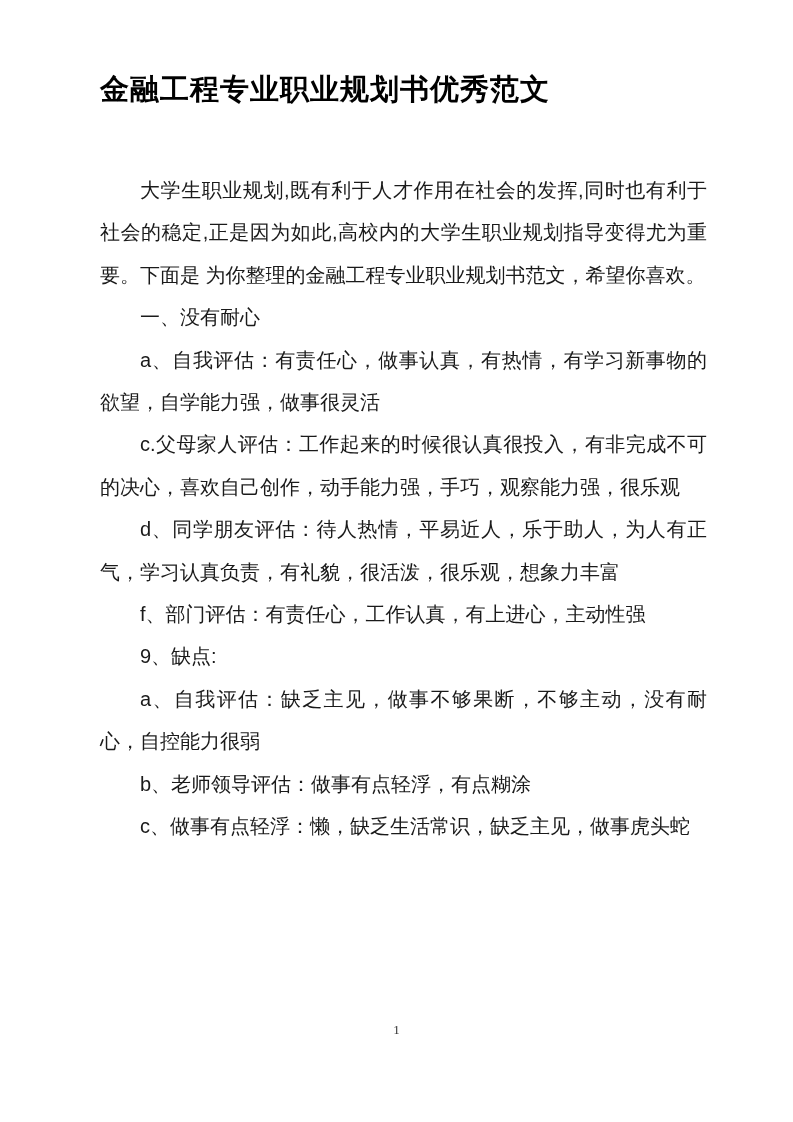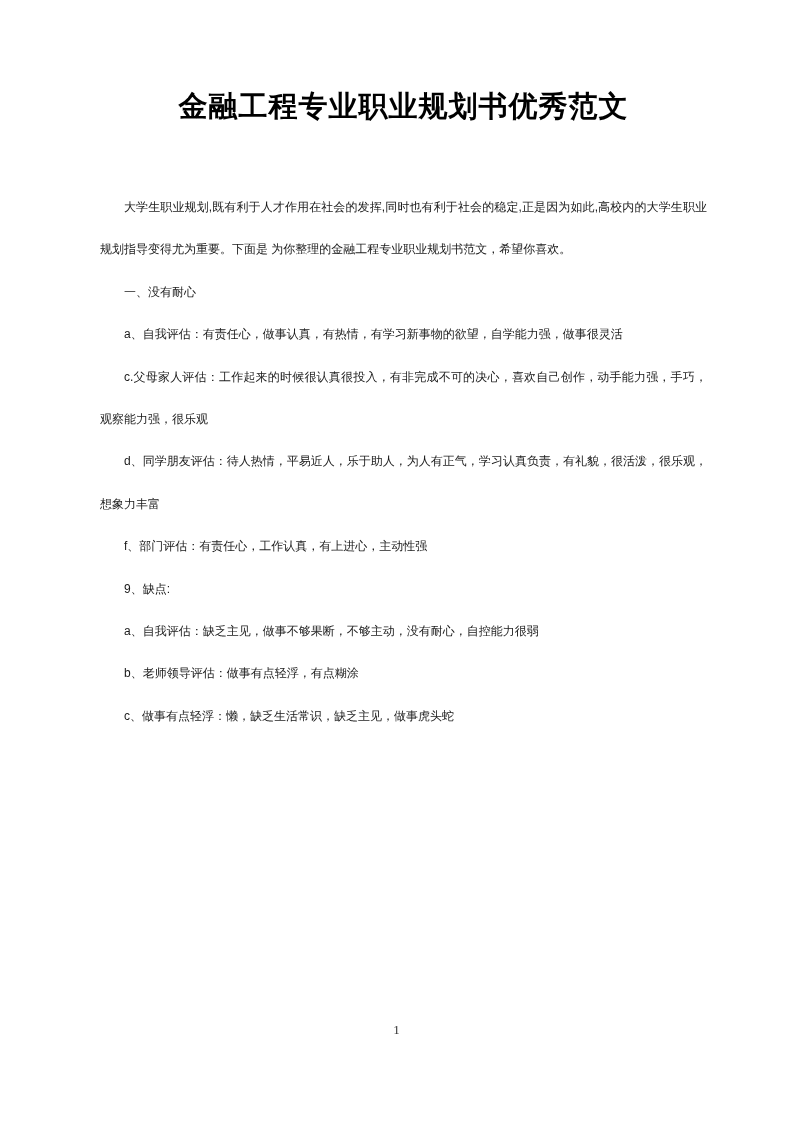--- a/index.html
+++ b/index.html
@@ -16,31 +16,30 @@
     font-family: "Liberation Sans", "DejaVu Sans", sans-serif;
     color: #1a1a1a;
   }
   .content {
     position: absolute;
     left: 100px;
     top: 0;
     width: 607px;
   }
   .doc-title {
-    margin: 85px 0 59px 0;
+    margin: 68px 0 59px 0;
     font-size: 29px;
     font-weight: bold;
     line-height: 42px;
-    text-align: center;
     color: #000000;
     letter-spacing: 1px;
   }
   .para {
     margin: 0;
-    font-size: 12px;
+    font-size: 20px;
     line-height: 42.4px;
     text-align: justify;
     text-justify: inter-ideograph;
     text-indent: 2em;
     word-break: break-all;
   }
   .page-number {
     position: absolute;
     left: 0;
     top: 1022px;

